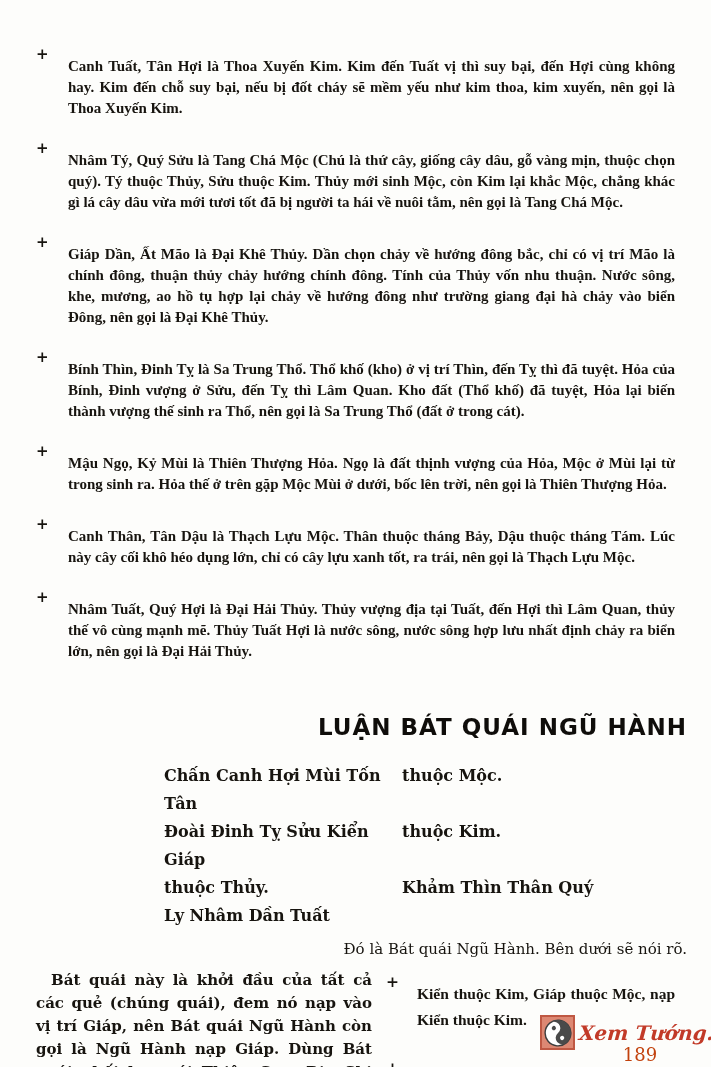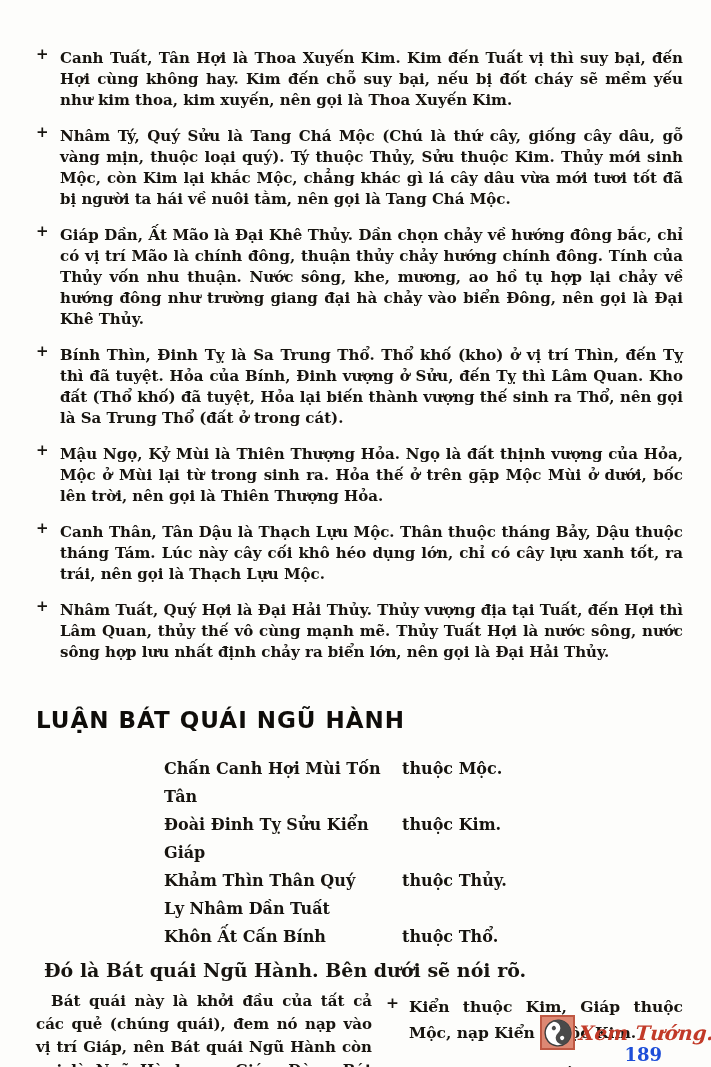--- a/index.html
+++ b/index.html
@@ -23,37 +23,38 @@
     margin:0 0 7px 0;
     font-size:15px;
     font-weight:600;
     line-height:21px;
   }
   .bullet-item .marker{
     flex:0 0 20px;
     font-weight:700;
   }
   .bullet-item p{
-    margin:4px;
+    margin:12px;
     flex:1;
     text-align:justify;
+    font-family:Liberation Serif, serif;
   }
   
   .summary{
     margin:10px 0 0 0;
     font-size:15px;
     font-weight:600;
     line-height:21.5px;
     text-align:justify;
     text-indent:17px;
   }
   
   .section-title{
     margin:40px 0 22px 0;
-    text-align:left;
+    text-align:right;
     font-family:"DejaVu Sans","Liberation Sans",sans-serif;
     font-weight:700;
     font-size:23px;
     letter-spacing:1px;
     color:#0f0d0a;
   }
   
   .bagua-table{
     margin-left:128px;
     font-size:16px;
@@ -61,24 +62,25 @@
     margin-top:8px;
   }
   .bagua-row{
     display:grid;
     grid-template-columns:238px 1fr;
     line-height:28px;
   }
   
   .bagua-note{
     margin:9px 0 9px 0;
-    font-size:19px;
-    font-weight:700;
+    font-size:15px;
+    font-weight:400;
     line-height:21px;
     text-indent:8px;
+    text-align:right;
   }
   
   .columns{
     display:flex;
     gap:14px;
   }
   .col-left{width:336px;flex:0 0 336px;}
   .col-left p{
     margin:0;
     font-size:15px;
@@ -119,39 +121,39 @@
     font-style:italic;
     font-weight:700;
     font-size:20px;
     color:#c23a28;
     white-space:nowrap;
     transform:skewX(-4deg);
   }
   .page-number{
     margin:-6px 0 0 78px;
     width:44px;
-    text-align:right;
+    text-align:center;
     font-size:18px;
-    font-weight:700;
-    color:#1d4ed8;
+    font-weight:400;
+    color:#c2410c;
   }
 </style>
 </head>
 <body>
 
 <div class="page">
 
   <section>
     <div class="bullet-item">
       <span class="marker">+</span>
       <p>Canh Tuất, Tân Hợi là Thoa Xuyến Kim. Kim đến Tuất vị thì suy bại, đến Hợi cùng không hay. Kim đến chỗ suy bại, nếu bị đốt cháy sẽ mềm yếu như kim thoa, kim xuyến, nên gọi là Thoa Xuyến Kim.</p>
     </div>
     <div class="bullet-item">
       <span class="marker">+</span>
-      <p>Nhâm Tý, Quý Sửu là Tang Chá Mộc (Chú là thứ cây, giống cây dâu, gỗ vàng mịn, thuộc loại quý). Tý thuộc Thủy, Sửu thuộc Kim. Thủy mới sinh Mộc, còn Kim lại khắc Mộc, chẳng khác gì lá cây dâu vừa mới tươi tốt đã bị người ta hái về nuôi tằm, nên gọi là Tang Chá Mộc.</p>
+      <p>Nhâm Tý, Quý Sửu là Tang Chá Mộc (Chú là thứ cây, giống cây dâu, gỗ vàng mịn, thuộc chọn quý). Tý thuộc Thủy, Sửu thuộc Kim. Thủy mới sinh Mộc, còn Kim lại khắc Mộc, chẳng khác gì lá cây dâu vừa mới tươi tốt đã bị người ta hái về nuôi tằm, nên gọi là Tang Chá Mộc.</p>
     </div>
     <div class="bullet-item">
       <span class="marker">+</span>
       <p>Giáp Dần, Ất Mão là Đại Khê Thủy. Dần chọn chảy về hướng đông bắc, chỉ có vị trí Mão là chính đông, thuận thủy chảy hướng chính đông. Tính của Thủy vốn nhu thuận. Nước sông, khe, mương, ao hồ tụ hợp lại chảy về hướng đông như trường giang đại hà chảy vào biển Đông, nên gọi là Đại Khê Thủy.</p>
     </div>
     <div class="bullet-item">
       <span class="marker">+</span>
       <p>Bính Thìn, Đinh Tỵ là Sa Trung Thổ. Thổ khố (kho) ở vị trí Thìn, đến Tỵ thì đã tuyệt. Hỏa của Bính, Đinh vượng ở Sửu, đến Tỵ thì Lâm Quan. Kho đất (Thổ khố) đã tuyệt, Hỏa lại biến thành vượng thế sinh ra Thổ, nên gọi là Sa Trung Thổ (đất ở trong cát).</p>
     </div>
     <div class="bullet-item">
@@ -174,29 +176,25 @@
   <div class="bagua-table">
     <div class="bagua-row">
       <span>Chấn Canh Hợi Mùi Tốn Tân</span>
       <span>thuộc Mộc.</span>
     </div>
     <div class="bagua-row">
       <span>Đoài Đinh Tỵ Sửu Kiển Giáp</span>
       <span>thuộc Kim.</span>
     </div>
     <div class="bagua-row">
+      <span>thuộc Thủy.</span>
       <span>Khảm Thìn Thân Quý</span>
-      <span>thuộc Thủy.</span>
     </div>
     <div class="bagua-row">
       <span>Ly Nhâm Dần Tuất</span>
-    </div>
-    <div class="bagua-row">
-      <span>Khôn Ất Cấn Bính</span>
-      <span>thuộc Thổ.</span>
     </div>
   </div>
 
   <p class="bagua-note">Đó là Bát quái Ngũ Hành. Bên dưới sẽ nói rõ.</p>
 
   <div class="columns">
     <div class="col-left">
       <p>Bát quái này là khởi đầu của tất cả các quẻ (chúng quái), đem nó nạp vào vị trí Giáp, nên Bát quái Ngũ Hành còn gọi là Ngũ Hành nạp Giáp. Dùng Bát quái phối hợp với Thiên Can, Địa Chi mà luận thuật Ngũ Hành quy thuộc.</p>
     </div>
     <div class="col-right">

